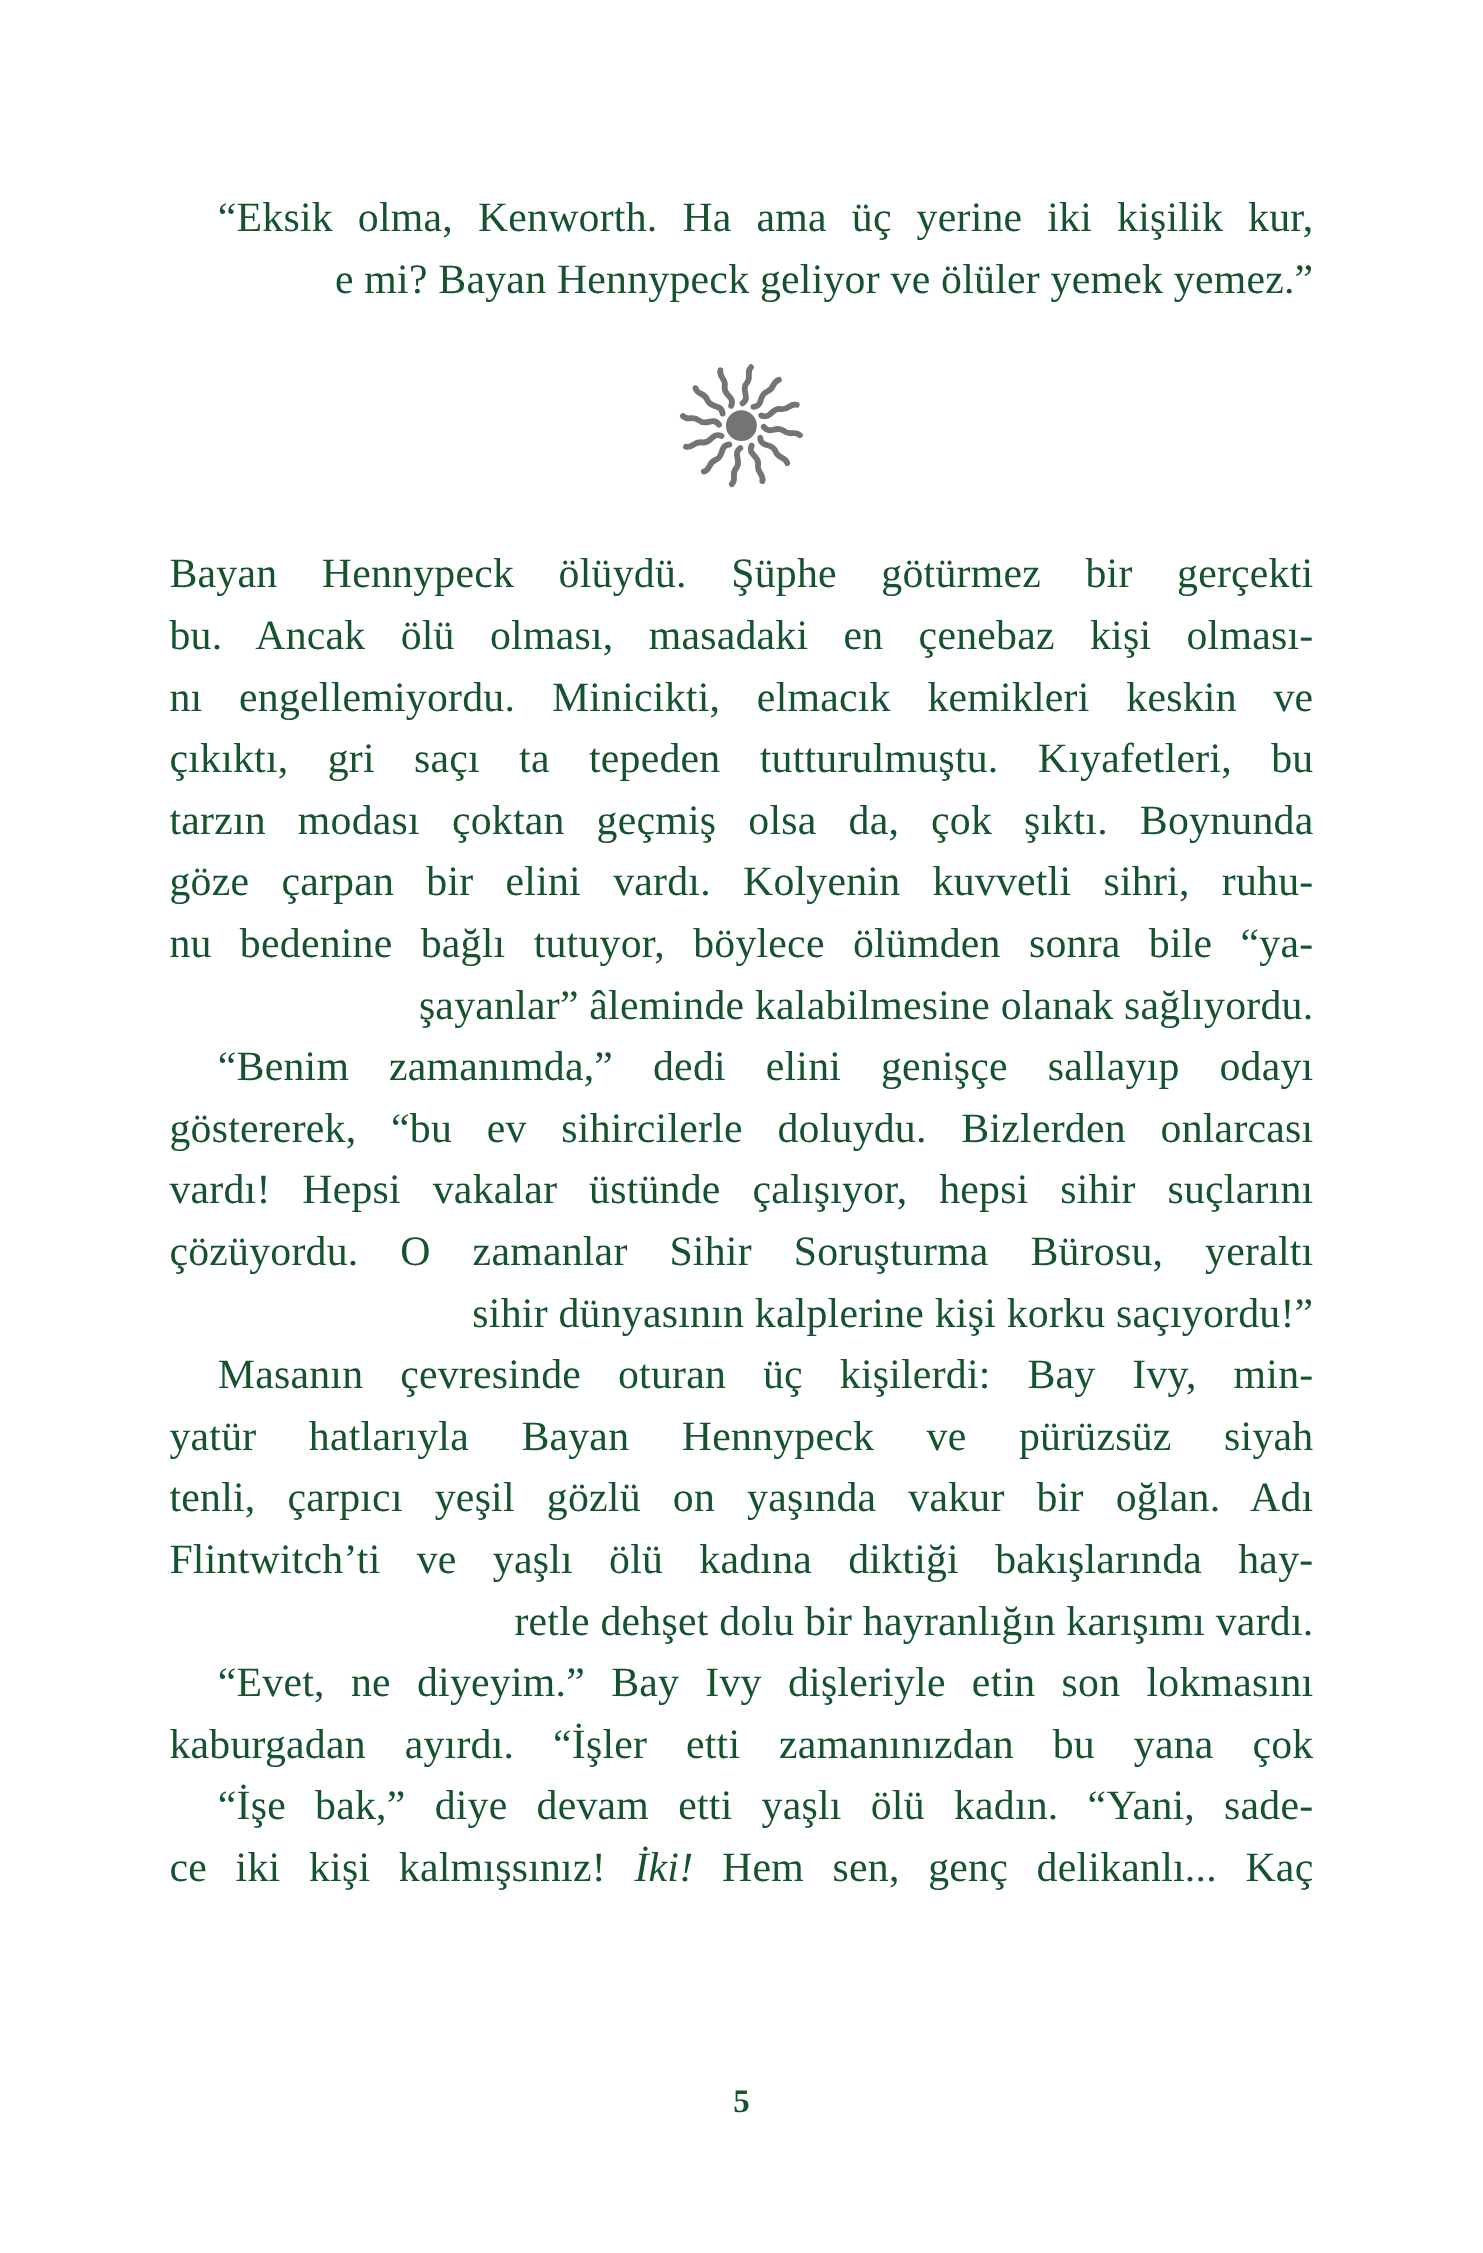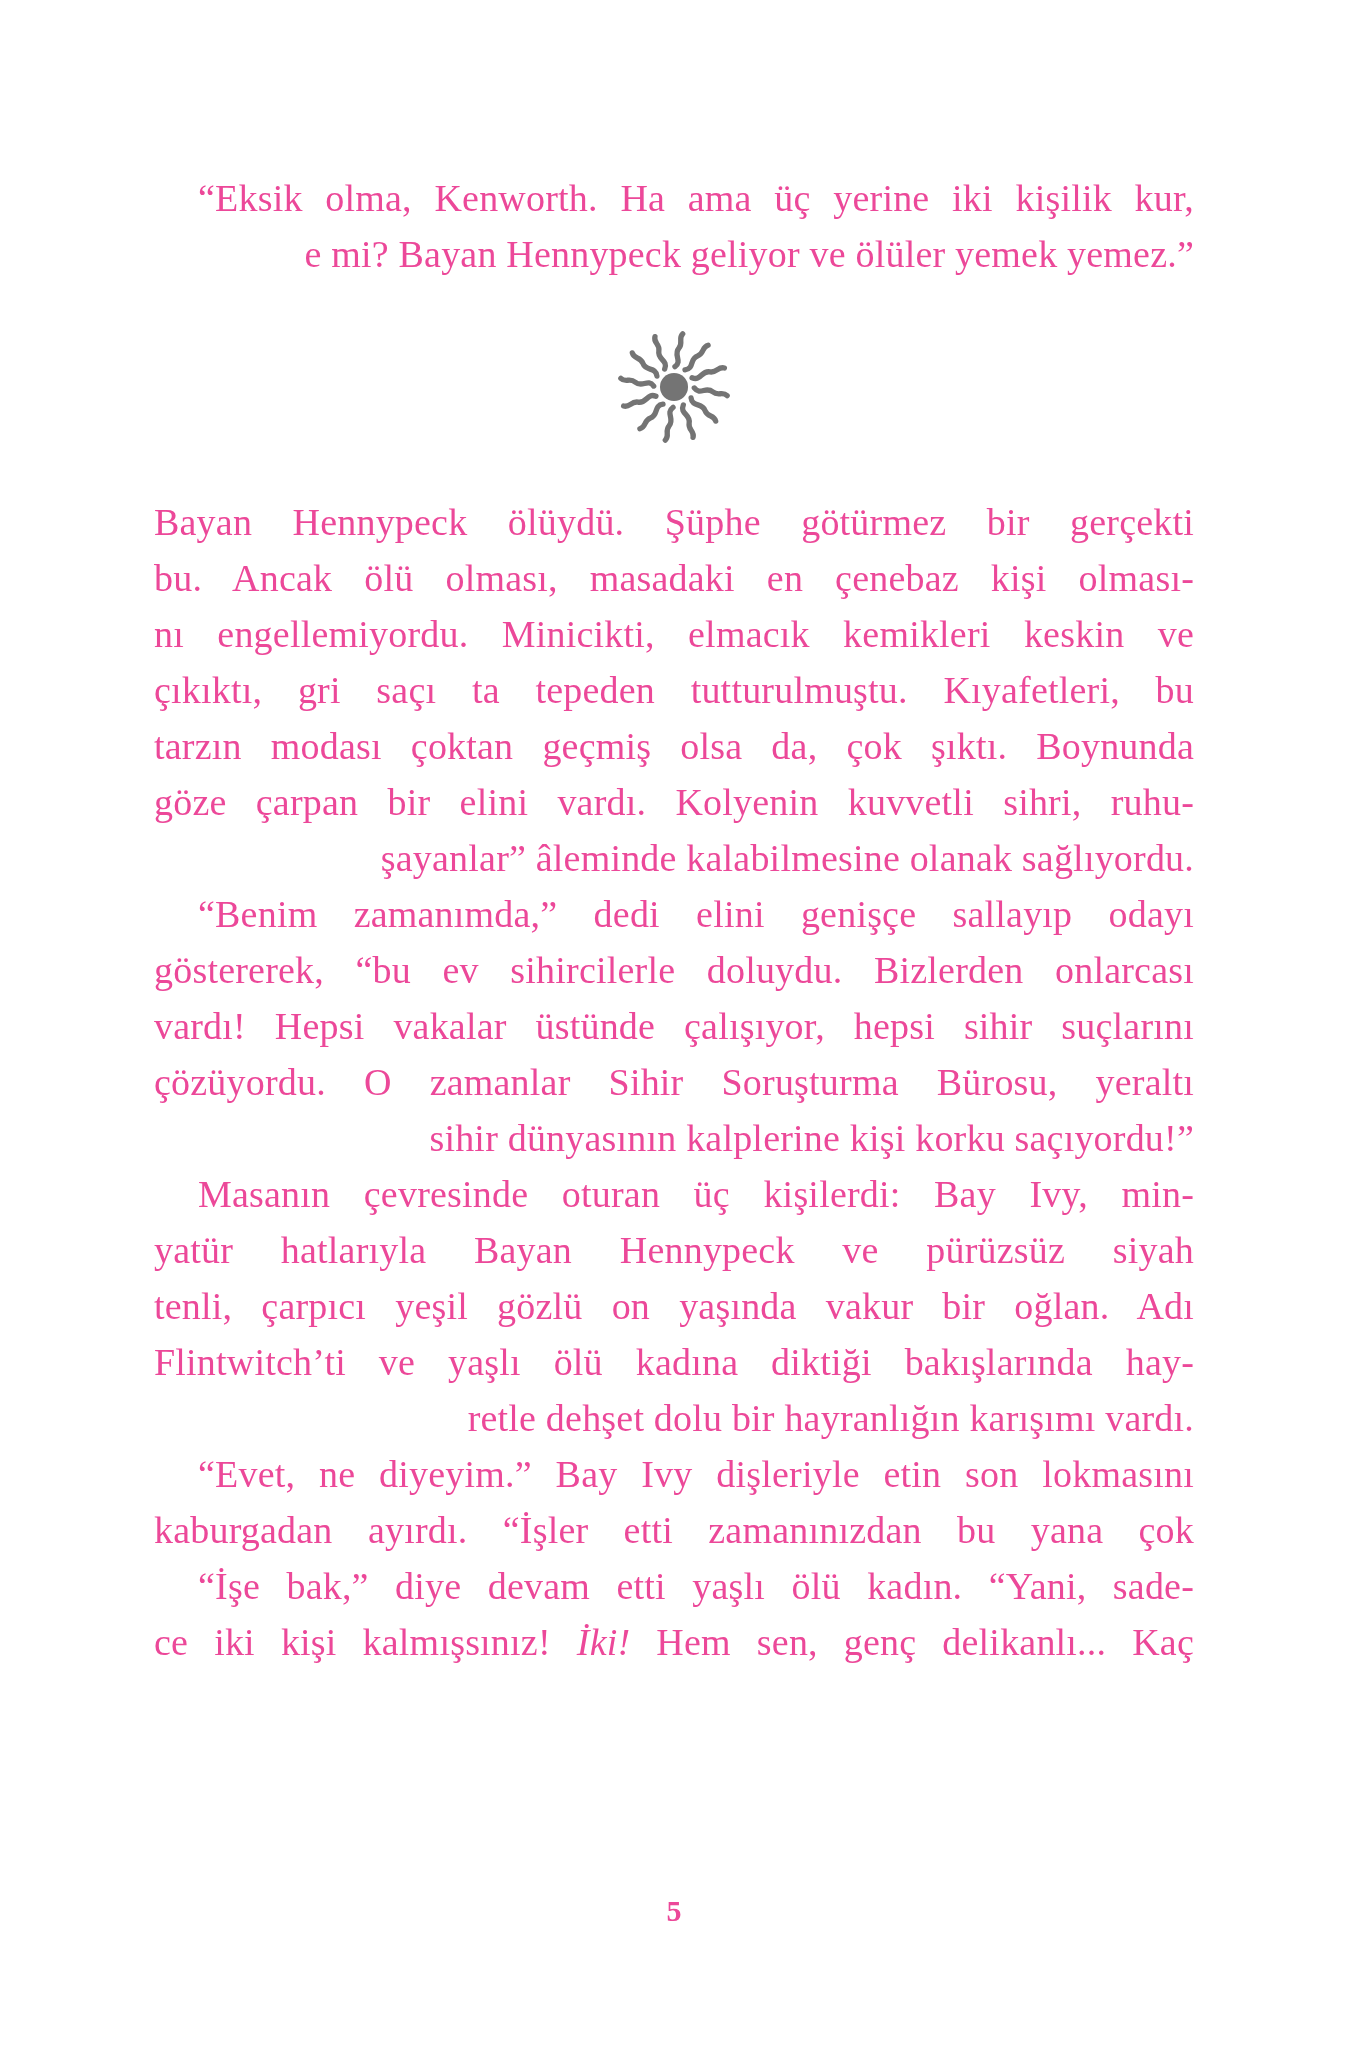--- a/index.html
+++ b/index.html
@@ -6,21 +6,21 @@
     margin: 0;
     padding: 0;
     background: #ffffff;
   }
   .page {
     position: relative;
     width: 1348px;
     height: 2048px;
     background: #ffffff;
     font-family: "Liberation Serif", serif;
-    color: #ec4899;
+    color: #14532d;
     overflow: hidden;
   }
   .content {
     position: absolute;
     left: 154px;
     top: 0;
     width: 1040px;
   }
   .opening {
     padding-top: 170px;
@@ -97,20 +97,21 @@
     </div>
 
     <div class="body-text" id="body">
         <div>
           <div class="line j">Bayan Hennypeck ölüydü. Şüphe götürmez bir gerçekti</div>
           <div class="line j">bu. Ancak ölü olması, masadaki en çenebaz kişi olması-</div>
           <div class="line j">nı engellemiyordu. Minicikti, elmacık kemikleri keskin ve</div>
           <div class="line j">çıkıktı, gri saçı ta tepeden tutturulmuştu. Kıyafetleri, bu</div>
           <div class="line j">tarzın modası çoktan geçmiş olsa da, çok şıktı. Boynunda</div>
           <div class="line j">göze çarpan bir elini vardı. Kolyenin kuvvetli sihri, ruhu-</div>
+          <div class="line j">nu bedenine bağlı tutuyor, böylece ölümden sonra bile “ya-</div>
           <div class="line">şayanlar” âleminde kalabilmesine olanak sağlıyordu.</div>
         </div>
         <div>
           <div class="line j ind">“Benim zamanımda,” dedi elini genişçe sallayıp odayı</div>
           <div class="line j">göstererek, “bu ev sihircilerle doluydu. Bizlerden onlarcası</div>
           <div class="line j">vardı! Hepsi vakalar üstünde çalışıyor, hepsi sihir suçlarını</div>
           <div class="line j">çözüyordu. O zamanlar Sihir Soruşturma Bürosu, yeraltı</div>
           <div class="line">sihir dünyasının kalplerine kişi korku saçıyordu!”</div>
         </div>
         <div>

